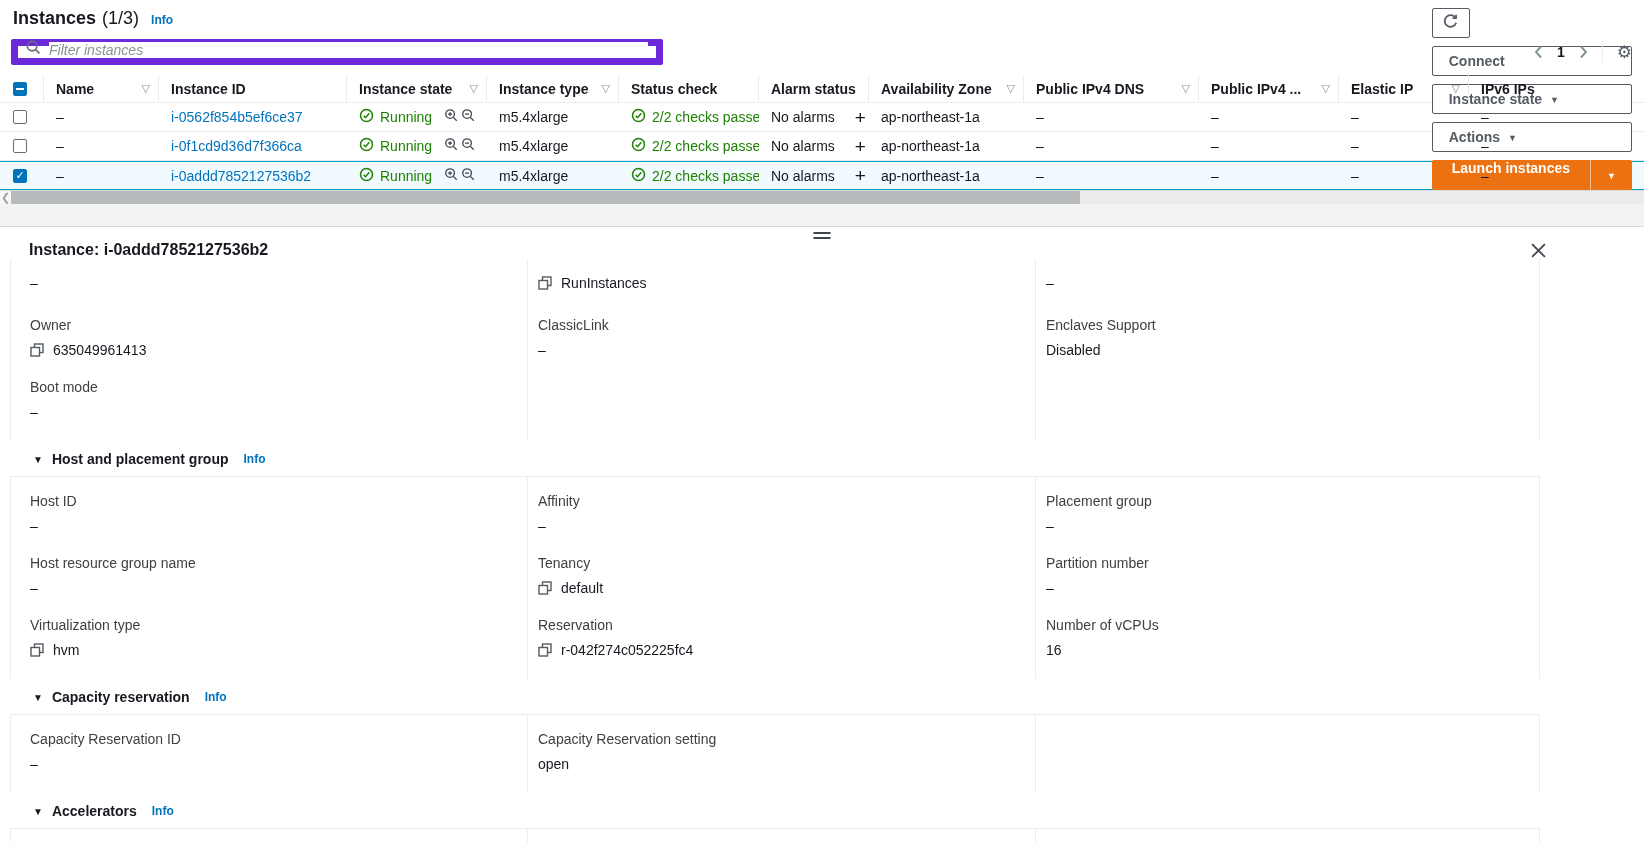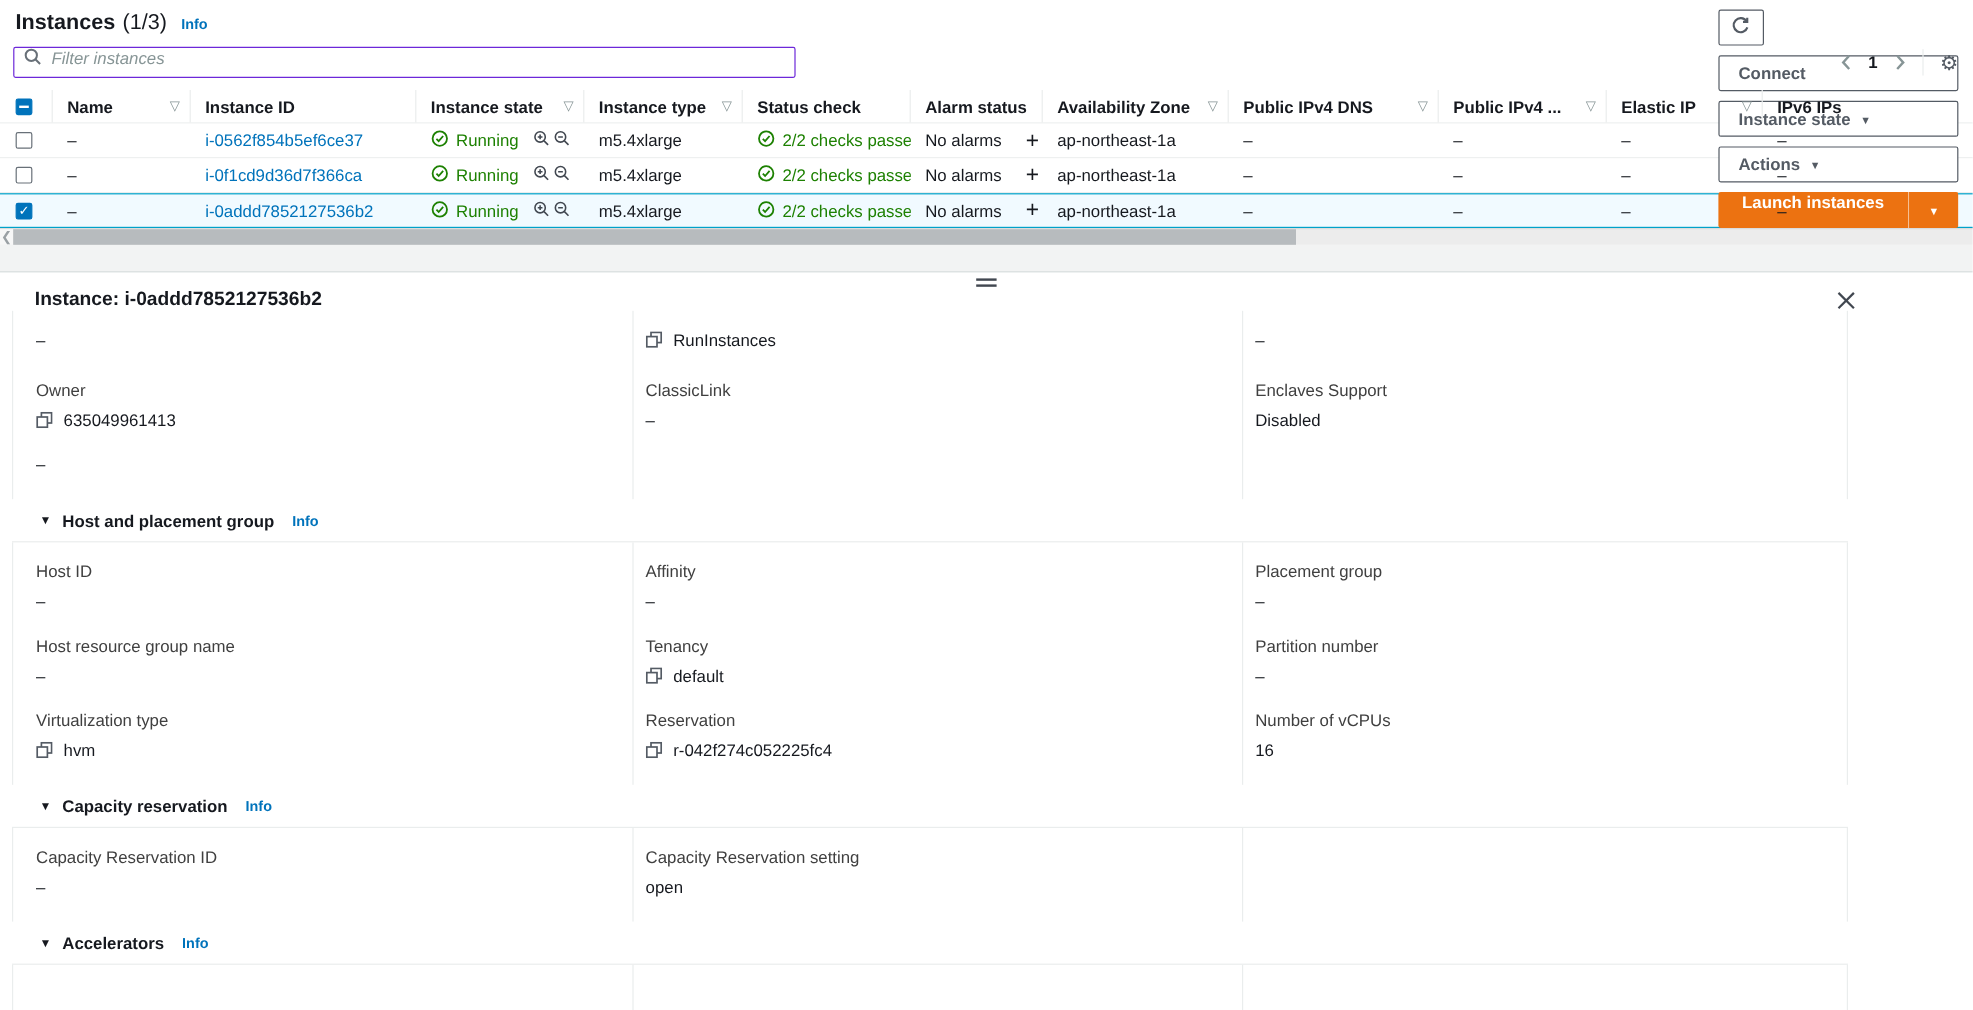--- a/index.html
+++ b/index.html
@@ -21,22 +21,22 @@
   .btn-primary-group { display: flex; }
   .btn-primary { height: 30px; background: #ec7211; border: none; border-radius: 2px 0 0 2px;
                  color: #fff; font-weight: 700; font-size: 14px; padding: 0 20px;
                  display: flex; align-items: flex-start; cursor: pointer; }
   .btn-primary-caret { height: 30px; width: 42px; background: #ec7211; border: none;
                  border-left: 1px solid rgba(255,255,255,0.55); border-radius: 0 2px 2px 0;
                  color: #fff; display: flex; align-items: center; justify-content: center; cursor: pointer; }
 
   
   .filter-row { display: flex; justify-content: space-between; align-items: center; padding: 2px 12px 0 11px; height: 30px; }
-  .search-box { width: 652px; height: 26px; border: 1px solid #6d28d9; border-radius: 2px;
-                display: flex; align-items: flex-start; padding: 0 8px; gap: 8px; background: #fff; }
+  .search-box { width: 652px; height: 26px; border: 7px solid #6d28d9; border-radius: 2px;
+                display: flex; align-items: flex-end; padding: 0 8px; gap: 8px; background: #fff; }
   .search-box input { border: none; outline: none; flex: 1; font-size: 14px; font-style: italic; color: #16191f; font-family: inherit; }
   .search-box input::placeholder { color: #879596; font-style: italic; }
   .pager { display: flex; align-items: center; gap: 14px; }
   .pager .page-num { font-weight: 700; font-size: 14px; }
   .pager-chevron { display: flex; align-items: center; cursor: pointer; }
   .pager-divider { width: 1px; height: 22px; background: #eaeded; }
   .gear { font-size: 17px; color: #545b64; cursor: pointer; line-height: 1; }
 
   
   .tbl { margin-top: 9px; }
@@ -382,20 +382,21 @@
             <span class="copy-icon">
                 <svg width="14" height="14" viewBox="0 0 14 14">
                   <rect x="4.5" y="1" width="8.5" height="8.5" fill="none" stroke="#545b64" stroke-width="1.4"></rect>
                   <rect x="1" y="4.5" width="8.5" height="8.5" fill="#fff" stroke="#545b64" stroke-width="1.4"></rect>
                 </svg>
               </span>
             <span>635049961413</span>
           </div>
         </div>
         <div class="field">
+          <div class="flabel">Boot mode</div>
           <div class="fval">–</div>
         </div>
       </div>
       <div class="pcol pcol-2">
         <div class="fval val-solo">
           <span class="copy-icon">
               <svg width="14" height="14" viewBox="0 0 14 14">
                 <rect x="4.5" y="1" width="8.5" height="8.5" fill="none" stroke="#545b64" stroke-width="1.4"></rect>
                 <rect x="1" y="4.5" width="8.5" height="8.5" fill="#fff" stroke="#545b64" stroke-width="1.4"></rect>
               </svg>

